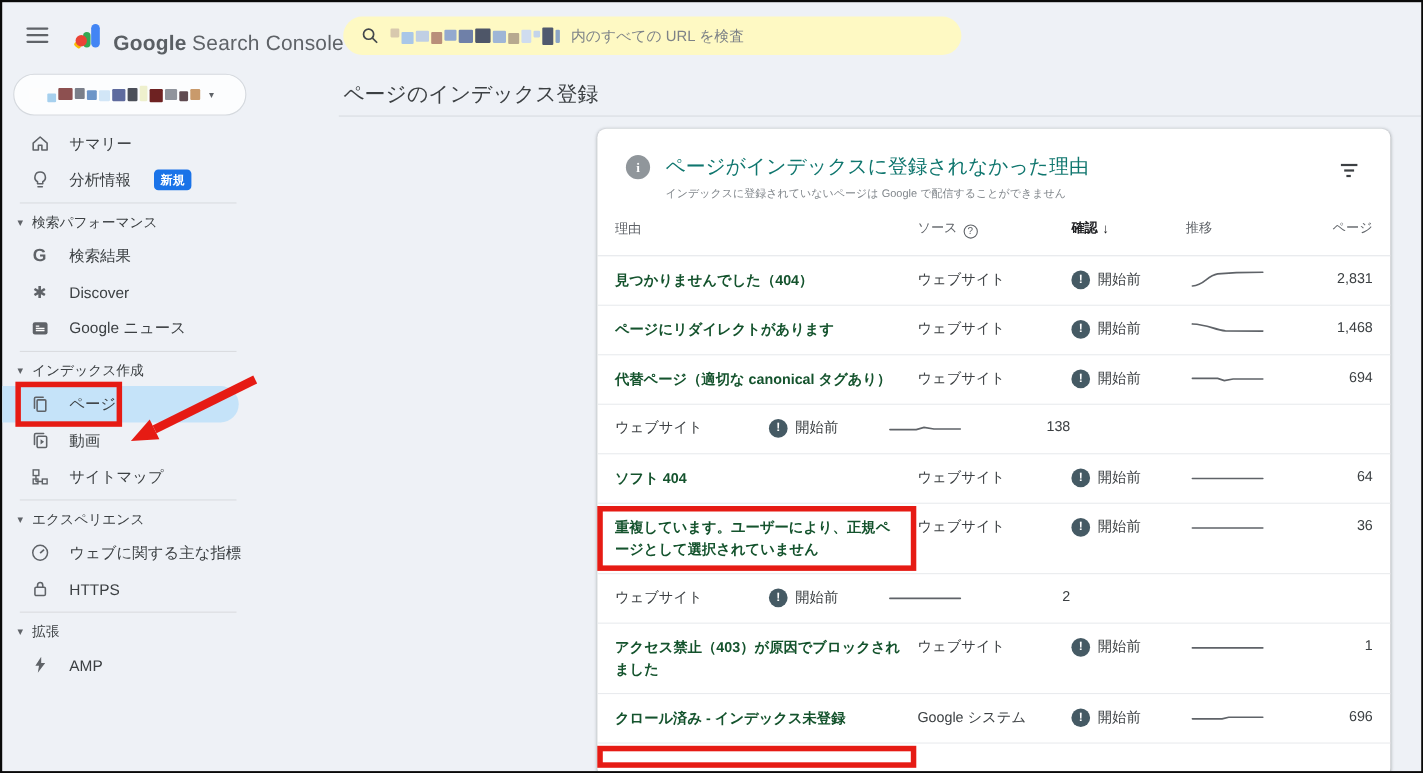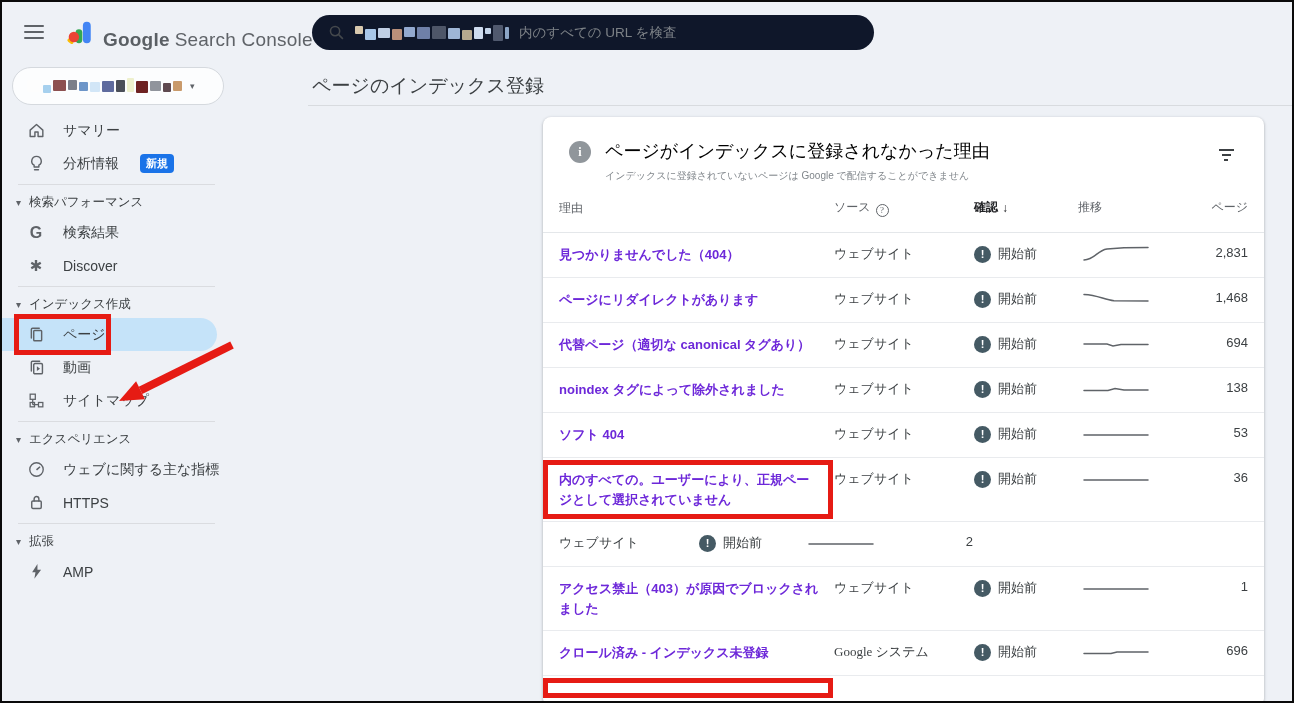--- a/index.html
+++ b/index.html
@@ -11,21 +11,21 @@
   }
   .app{ position:absolute; inset:0; }
 
   
   .topbar{ position:absolute; left:0; top:0; right:0; height:60px; display:flex; align-items:center; padding:0 22px; }
   .hamburger{ width:20px; height:14px; display:flex; flex-direction:column; justify-content:space-between; cursor:pointer; margin-right:22px; }
   .hamburger span{ height:2px; background:#5f6368; border-radius:1px; }
   .logo{ margin-right:10px; display:flex; align-items:center; }
   .app-title{ font-size:19px; color:#5f6368; letter-spacing:.2px; white-space:nowrap;margin-top:16px; }
   .app-title .primary{ font-weight:bold; color:#5a5f64; margin-right:5px; }
-  .searchbar{ position:absolute; left:310px; top:13px; width:562px; height:35px; background:#0f172a; border-radius:18px; display:flex; align-items:center; padding:0 16px; gap:10px; cursor:text; }
+  .searchbar{ position:absolute; left:310px; top:13px; width:562px; height:35px; background:#fef9c3; border-radius:18px; display:flex; align-items:center; padding:0 16px; gap:10px; cursor:text; }
   .searchbar .ph{ font-size:13.5px; color:#7d8287; white-space:nowrap; }
   .mosaic{ display:flex; align-items:center; gap:2px; }
   .mosaic span{ display:inline-block; border-radius:1px; }
 
   
   .sidebar{ position:absolute; left:0; top:60px; width:300px; bottom:0; }
   .prop-chip{ position:absolute; left:10px; top:5px; width:212px; height:38px; border:1px solid #d5d9de; border-radius:19px; background:#fcfdfe; display:flex; align-items:center; padding:0 14px; cursor:pointer; }
   .prop-chip .chev{ font-size:9px; color:#5f6368; margin-left:8px; }
   .nav{ position:absolute; left:0; right:12px; top:52px;text-align:right; }
   .nav-item{ height:33px; display:flex; align-items:center; padding-left:24px; gap:17px; font-size:14px; color:#3c4043; cursor:pointer; position:relative; }
@@ -41,39 +41,39 @@
 
   
   .main{ position:absolute; left:300px; top:60px; right:0; bottom:0; }
   .page-title{ position:absolute; left:10px; top:11px; font-size:19px; color:#3c4043; }
   .title-divider{ position:absolute; left:6px; right:0; top:43px; height:1px; background:#d8dbdf; }
 
   .card{ position:absolute; left:241px; top:55px; width:721px; background:#fff; border-radius:8px; box-shadow:0 1px 2px rgba(60,64,67,.28), 0 1px 3px 1px rgba(60,64,67,.12); padding-bottom:6px; }
   .card-head{ display:flex; align-items:flex-start; padding:22px 26px 16px 26px; }
   .info-dot{ width:22px; height:22px; border-radius:50%; background:#90969b; color:#fff; font-size:12px; font-weight:bold; font-family:"Liberation Serif",serif; display:flex; align-items:center; justify-content:center; flex:none; margin-top:2px; }
   .card-titles{ margin-left:14px; flex:1; }
-  .card-title{ font-size:18px; color:#000000; }
+  .card-title{ font-size:18px; color:#0f766e; }
   .card-sub{ font-size:10px; color:#80868b; margin-top:6px; }
   .filter-btn{ width:24px; height:24px; display:flex; flex-direction:column; align-items:center; justify-content:center; gap:3px; cursor:pointer; margin-top:4px; }
   .filter-btn i{ display:block; height:2px; background:#3c4043; }
   .filter-btn i:nth-child(1){ width:15px; } .filter-btn i:nth-child(2){ width:9px; } .filter-btn i:nth-child(3){ width:4px; }
 
   .tbl{ padding:0 0; }
   .thead,.trow{ display:flex; align-items:flex-start; padding:0 16px; }
   .thead{ height:34px; align-items:flex-start; border-bottom:1px solid #e4e7ea; }
   .thead .cell{ font-size:12px; color:#5f6368; font-weight:normal; }
   .thead .th-sort{ color:#202124; font-weight:bold; display:flex; align-items:center; gap:4px; }
   .thead .arrow{ font-size:12px; color:#202124; font-weight:normal; }
   .help-circle{ display:inline-flex; width:13px; height:13px; border:1.3px solid #5f6368; border-radius:50%; font-size:9px; color:#5f6368; align-items:center; justify-content:center; margin-left:5px; vertical-align:-2px; cursor:pointer; }
   .trow{ padding:12px 16px; position:relative; cursor:pointer; }
   .trow + .trow{ border-top:1px solid #e9ebee; }
   .cell{ font-size:13px; color:#3c4043; }
-  .c-reason{ flex:1 1 auto; min-width:0; padding-right:14px; font-weight:bold; color:#6d28d9; line-height:1.5; }
+  .c-reason{ flex:1 1 auto; min-width:0; padding-right:14px; font-weight:bold; color:#14532d; line-height:1.5; }
   .thead .c-reason{ font-weight:normal; }
-  .c-source{ width:140px; flex:none;font-family:Liberation Serif, serif; }
+  .c-source{ width:140px; flex:none; }
   .c-status{ width:104px; flex:none; display:flex; align-items:center; gap:7px; }
   .c-trend{ width:112px; flex:none; }
   .c-pages{ width:58px; flex:none; text-align:right; }
   .status-dot{ width:17px; height:17px; border-radius:50%; background:#455a64; color:#fff; font-size:11px; font-weight:bold; display:flex; align-items:center; justify-content:center; flex:none; }
   .spark{ width:76px; height:22px; display:block; margin-top:-2px; }
 
   
   .item-anno{ position:absolute; left:12px; top:-4px; height:41px; width:97px; border:5px solid #e61b14; z-index:6; pointer-events:none; }
   .row-anno{ position:absolute; left:0; top:2px; bottom:2px; width:290px; border:5px solid #e61b14; z-index:6; pointer-events:none; }
   .anno-arrow{ position:absolute; left:105px; top:333px; z-index:7; pointer-events:none; }
@@ -170,20 +170,29 @@
             <span class="g-glyph">G</span>
           </span>
           <span>検索結果</span>
         </div>
         <div class="nav-item">
           <span class="icn">
             <span class="ast-glyph">✱</span>
           </span>
           <span>Discover</span>
         </div>
+        <div class="nav-item">
+          <span class="icn">
+            <svg viewBox="0 0 24 24">
+              <rect x="3.5" y="5" width="17" height="14" rx="2.5" fill="currentColor"></rect>
+              <path d="M7 9.5h4 M7 12h10 M7 14.5h10" stroke="#fff" stroke-width="1.5"></path>
+            </svg>
+          </span>
+          <span>Google ニュース</span>
+        </div>
         <div class="nav-divider"></div>
         <div class="nav-section">
           <span class="caret">▾</span>
           <span>インデックス作成</span>
         </div>
         <div class="nav-item selected">
           <span class="icn">
             <svg viewBox="0 0 24 24" fill="none" stroke="currentColor" stroke-width="1.8" stroke-linejoin="round" stroke-linecap="round">
               <rect x="8.5" y="7" width="10" height="13" rx="1"></rect>
               <path d="M5.5 16.5 V5.5 a1.5 1.5 0 0 1 1.5 -1.5 h8.5"></path>
@@ -318,21 +327,20 @@
                 <span>開始前</span>
               </div>
               <div class="cell c-trend">
                 <svg class="spark" viewBox="0 0 72 22">
                   <path d="M4 11 L 27 11 L 33 13 L 41 11.5 L 68 11.5" fill="none" stroke="#5f6368" stroke-width="1.5" stroke-linecap="round"></path>
                 </svg>
               </div>
               <div class="cell c-pages">694</div>
             </div>
             <div class="trow">
-              <div class="cell c-reason">noindex タグによって除外されました</div>
               <div class="cell c-source">ウェブサイト</div>
               <div class="cell c-status">
                 <span class="status-dot">!</span>
                 <span>開始前</span>
               </div>
               <div class="cell c-trend">
                 <svg class="spark" viewBox="0 0 72 22">
                   <path d="M4 12.5 L 28 12.5 L 35 10.5 L 44 12 L 68 12" fill="none" stroke="#5f6368" stroke-width="1.5" stroke-linecap="round"></path>
                 </svg>
               </div>
@@ -343,24 +351,24 @@
               <div class="cell c-source">ウェブサイト</div>
               <div class="cell c-status">
                 <span class="status-dot">!</span>
                 <span>開始前</span>
               </div>
               <div class="cell c-trend">
                 <svg class="spark" viewBox="0 0 72 22">
                   <path d="M4 12 L 68 12" fill="none" stroke="#5f6368" stroke-width="1.5" stroke-linecap="round"></path>
                 </svg>
               </div>
-              <div class="cell c-pages">53</div>
-            </div>
-            <div class="trow">
-              <div class="cell c-reason">内のすべての。ユーザーにより、正規ページとして選択されていません</div>
+              <div class="cell c-pages">64</div>
+            </div>
+            <div class="trow">
+              <div class="cell c-reason">重複しています。ユーザーにより、正規ページとして選択されていません</div>
               <div class="cell c-source">ウェブサイト</div>
               <div class="cell c-status">
                 <span class="status-dot">!</span>
                 <span>開始前</span>
               </div>
               <div class="cell c-trend">
                 <svg class="spark" viewBox="0 0 72 22">
                   <path d="M4 12 L 68 12" fill="none" stroke="#5f6368" stroke-width="1.5" stroke-linecap="round"></path>
                 </svg>
               </div>

